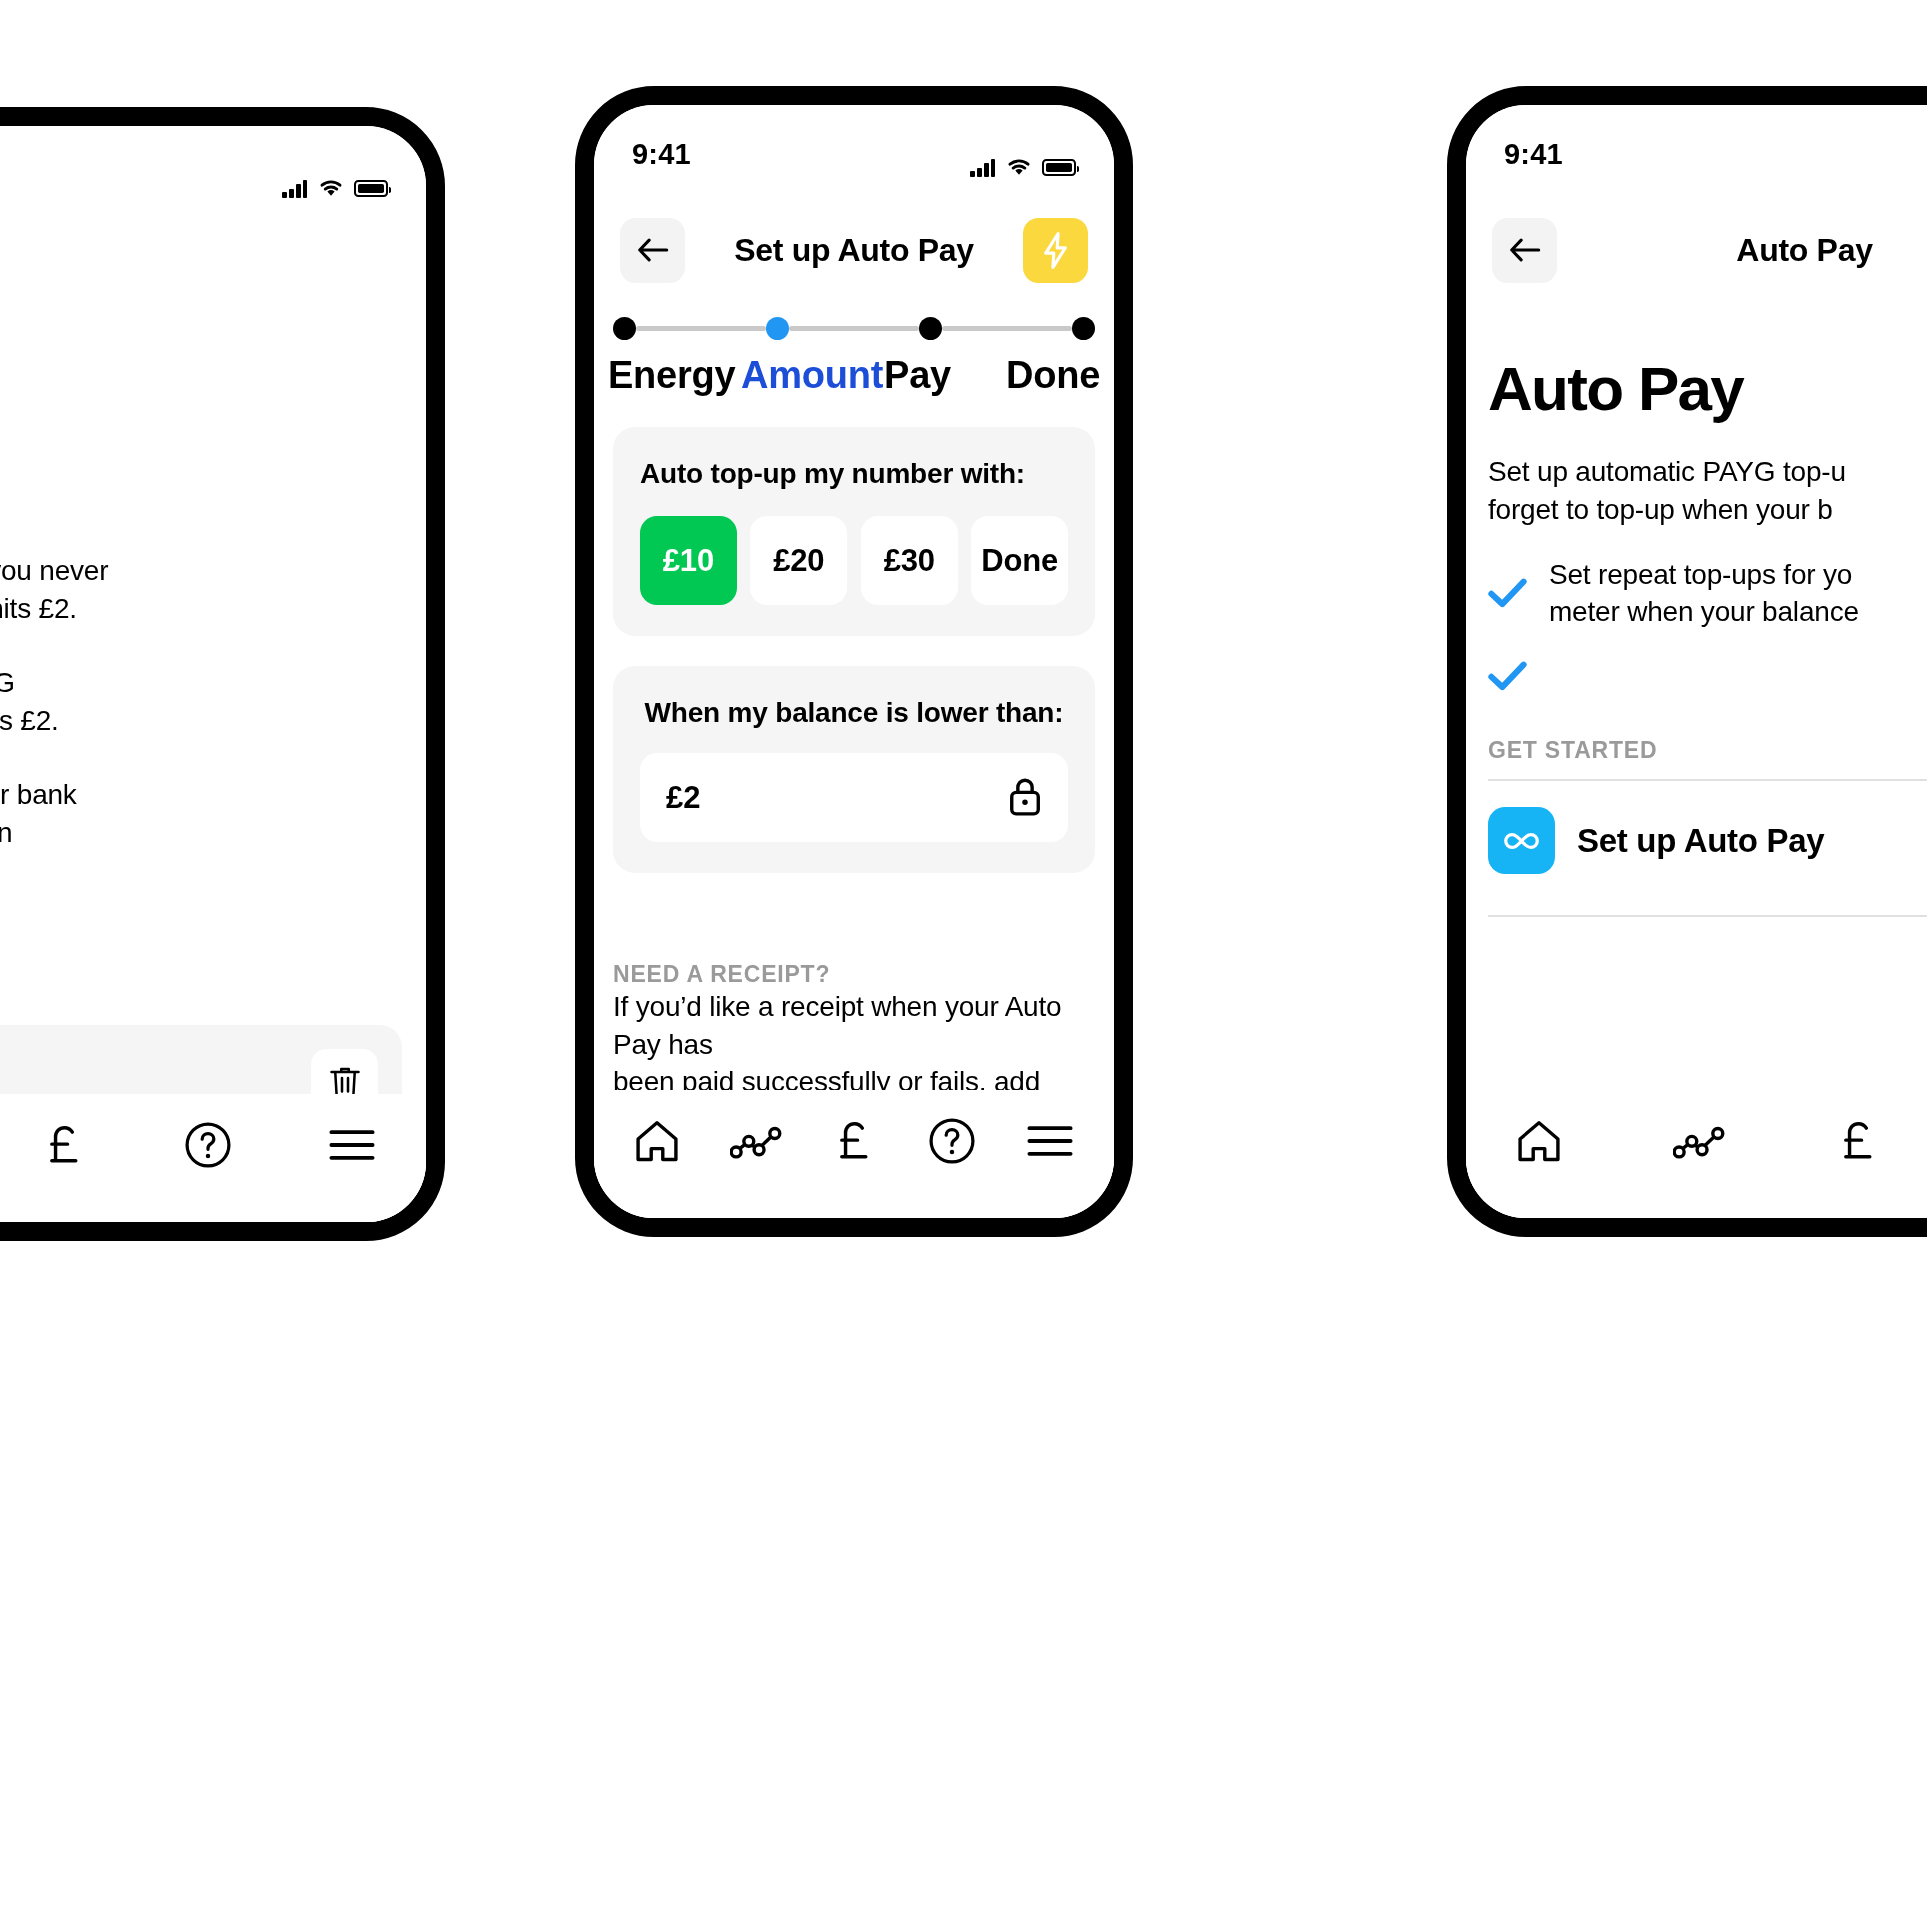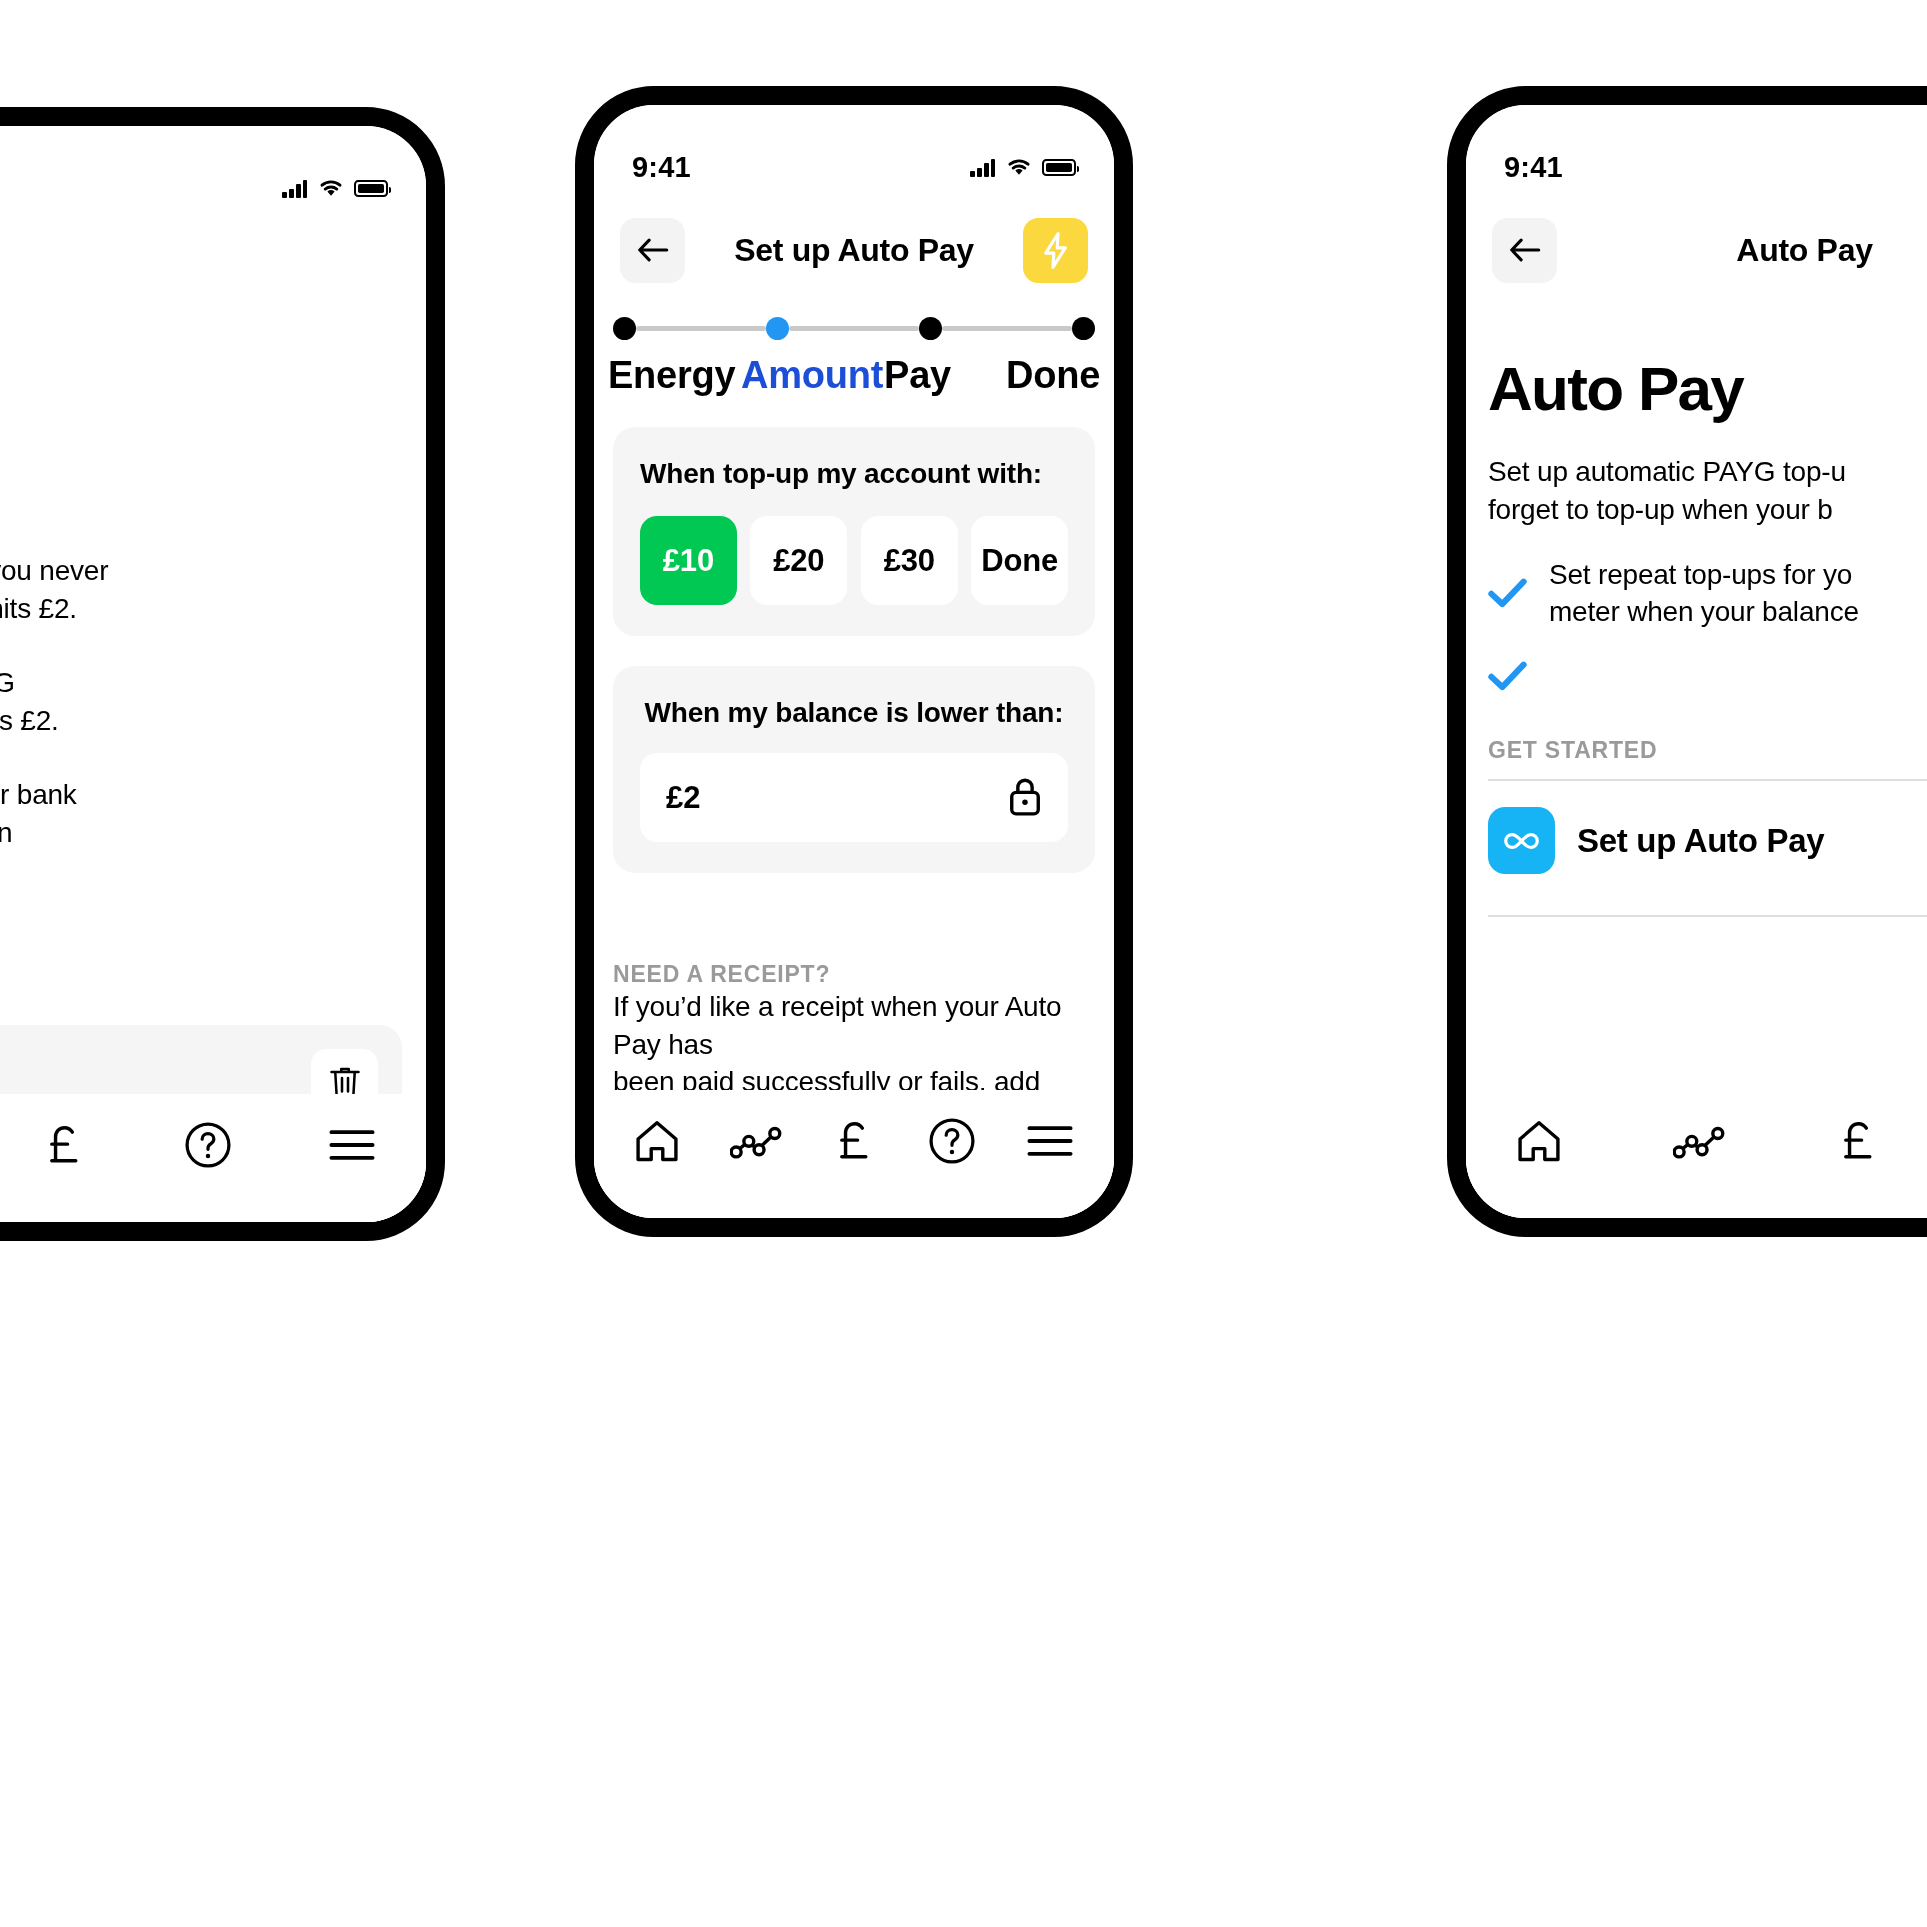--- a/index.html
+++ b/index.html
@@ -28,21 +28,21 @@
   
   #phone-left  { left: -308px; top: 107px;  width: 753px;  height: 1134px; }
   
   #phone-center{ left: 575px;  top: 86px;  width: 558px;  height: 1151px; }
   
   #phone-right { left: 1447px; top: 86px;  width: 753px;  height: 1151px; }
 
   
   .statusbar {
     position: absolute; top: 0; left: 0; right: 0; height: 92px;
-    display: flex; align-items: center; justify-content: space-between;
+    display: flex; justify-content: space-between;
     padding: 33px 38px 0 38px;
   }
   .sb-time { font-size: 29px; font-weight: 600; letter-spacing: 0.2px; color:#000; }
   .sb-right { display: flex; align-items: center; gap: 10.3px; }
   .sb-bars { display: flex; align-items: flex-end; gap: 2.6px; height: 19px; }
   .sb-bars i { display:block; width:4.3px; background:#000; border-radius:0.9px; }
   .sb-bars i:nth-child(1){height:6px}
   .sb-bars i:nth-child(2){height:9.4px}
   .sb-bars i:nth-child(3){height:13.7px}
   .sb-bars i:nth-child(4){height:18px}
@@ -283,21 +283,21 @@
         </div>
         <div class="step-labels" style="position:relative;height:39px;">
           <span style="position:absolute;left:-5.1px;">Energy</span>
           <span class="active" style="position:absolute;left:128px;">Amount</span>
           <span style="position:absolute;left:271px;">Pay</span>
           <span style="position:absolute;right:-5.1px;">Done</span>
         </div>
       </div>
 
       <div class="card" style="position:absolute;left:19px;right:19px;top:322px;">
-        <div class="card-title">When top-up my account with:</div>
+        <div class="card-title">Auto top-up my number with:</div>
         <div class="amount-row">
           <button class="amt-btn selected">£10</button>
           <button class="amt-btn">£20</button>
           <button class="amt-btn">£30</button>
           <button class="amt-btn">Done</button>
         </div>
       </div>
 
       <div class="card" style="position:absolute;left:19px;right:19px;top:561px;text-align:center;">
         <div class="card-title">When my balance is lower than:</div>

